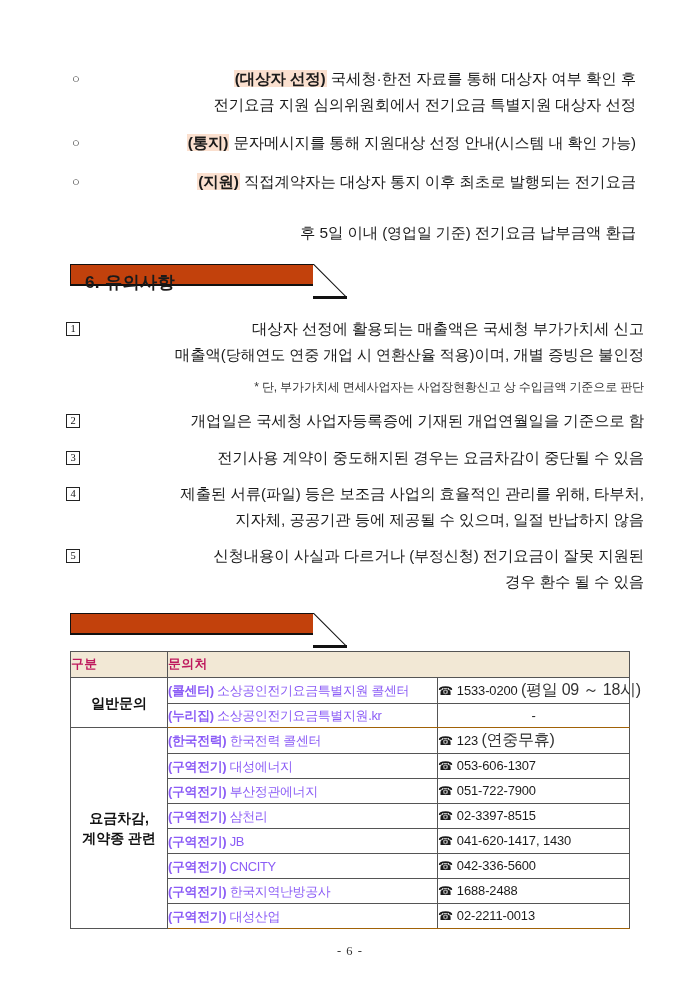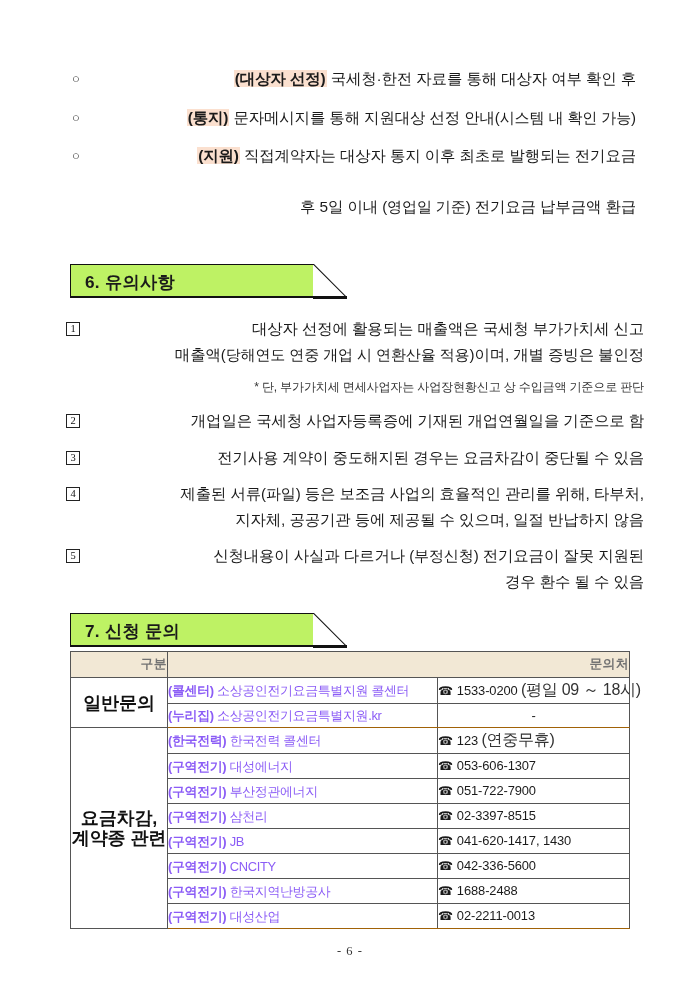--- a/index.html
+++ b/index.html
@@ -59,25 +59,25 @@
     font-weight: bold;
     padding: 0 1px;
   }
   .small-paren {
     font-size: 15px;
   }
 
   
   .section-banner {
     position: absolute;
-    height: 34px;
+    height: 22px;
     border-top: 1.3px solid #111;
     border-left: 1.3px solid #111;
     border-bottom: 2.6px solid #111;
-    background: #bef264;
+    background: #c2410c;
     box-sizing: border-box;
   }
   .section-banner .banner-text {
     position: absolute;
     left: 14px;
     top: 2px;
     font-size: 17.2px;
     font-weight: bold;
     line-height: 31px;
     letter-spacing: 0.3px;
@@ -176,32 +176,32 @@
   .contact-table td {
     border: 1px solid #555;
     padding: 0;
     vertical-align: middle;
   }
   .contact-table thead th {
     background: #f2e8d5;
     height: 25px;
     font-size: 12.8px;
     font-weight: bold;
-    text-align: right;
+    text-align: left;
     letter-spacing: 0.4px;
-    color: #737373;
+    color: #be185d;
   }
   .col-div  { width: 97px; }
   .col-org  { width: 270px; }
   .col-tel  { width: 192px; }
 
   .cell-group {
     text-align: center;
     font-weight: bold;
-    font-size: 18px;
+    font-size: 14px;
     line-height: 20px;
     letter-spacing: -0.1px;
     color: #111;
     border-right: 1px solid #555;
   }
   .cell-org {
     padding: 0 0 0 8px;
     height: 23px;
     line-height: 23px;
     white-space: nowrap;
@@ -259,21 +259,21 @@
 </style>
 </head>
 <body>
 
 <div class="page">
 
   <ul class="bullet-list">
 
     <li class="bullet-item">
       <span class="bullet-mark">○</span>
-      <span class="bullet-body"><span class="hl">(대상자 선정)</span><span> 국세청·한전 자료를 통해 대상자 여부 확인 후</span><br></span>
+      <span class="bullet-body"><span class="hl">(대상자 선정)</span><span> 국세청·한전 자료를 통해 대상자 여부 확인 후</span><br><span>전기요금 지원 심의위원회에서 전기요금 특별지원 대상자 선정</span></span>
     </li>
 
     <li class="bullet-item">
       <span class="bullet-mark">○</span>
       <span class="bullet-body"><span class="hl">(통지)</span><span> 문자메시지를 통해 지원대상 선정 안내</span><span class="small-paren">(시스템 내 확인 가능)</span></span>
     </li>
 
     <li class="bullet-item">
       <span class="bullet-mark">○</span>
       <span class="bullet-body"><span class="hl">(지원)</span><span> 직접계약자는 대상자 통지 이후 최초로 발행되는 전기요금</span><br><br><span>후 5일 이내 </span><span class="small-paren">(영업일 기준)</span><span> 전기요금 납부금액 환급</span></span>
@@ -309,21 +309,20 @@
     </li>
 
     <li class="note-item">
       <span class="note-num">5</span>
       <span class="note-body"><span>신청내용이 사실과 다르거나 </span><span class="small-paren">(부정신청)</span><span> 전기요금이 잘못 지원된</span><br><span> 경우 환수 될 수 있음</span></span>
     </li>
 
   </ul>
 
   <div class="section-banner" id="banner-7">
-    <span class="banner-text">7. 신청 문의</span>
     <span class="banner-cut"></span>
   </div>
 
   <table class="contact-table">
     <colgroup>
       <col class="col-div">
       <col class="col-org">
       <col class="col-tel">
     </colgroup>
     <thead>

